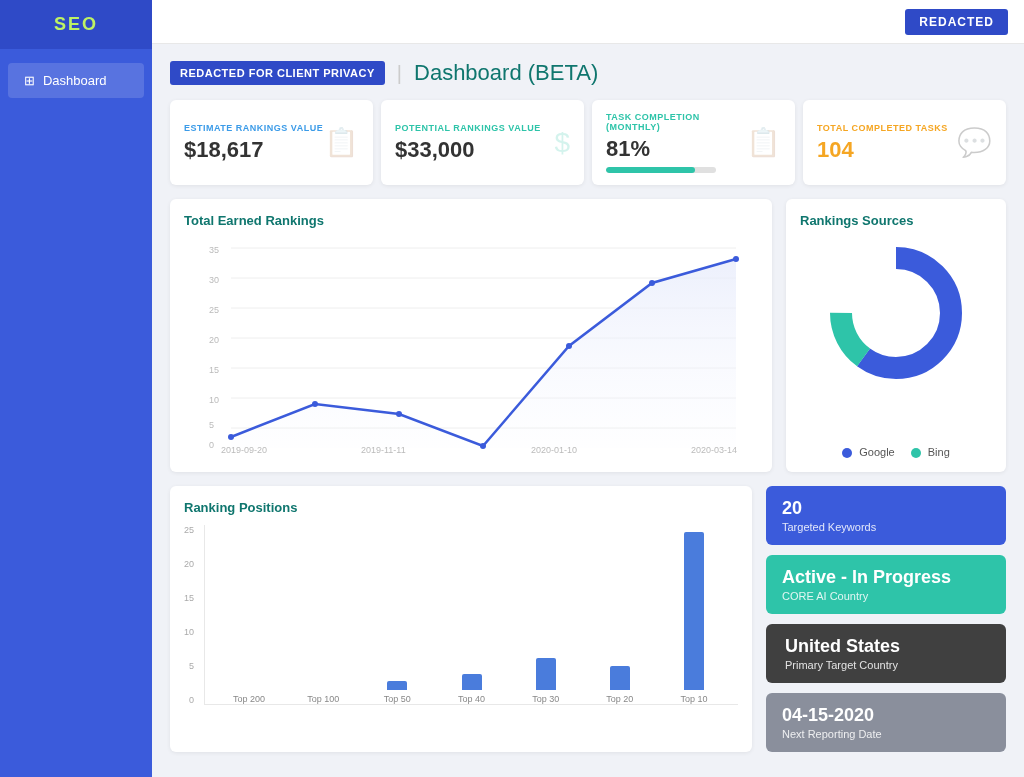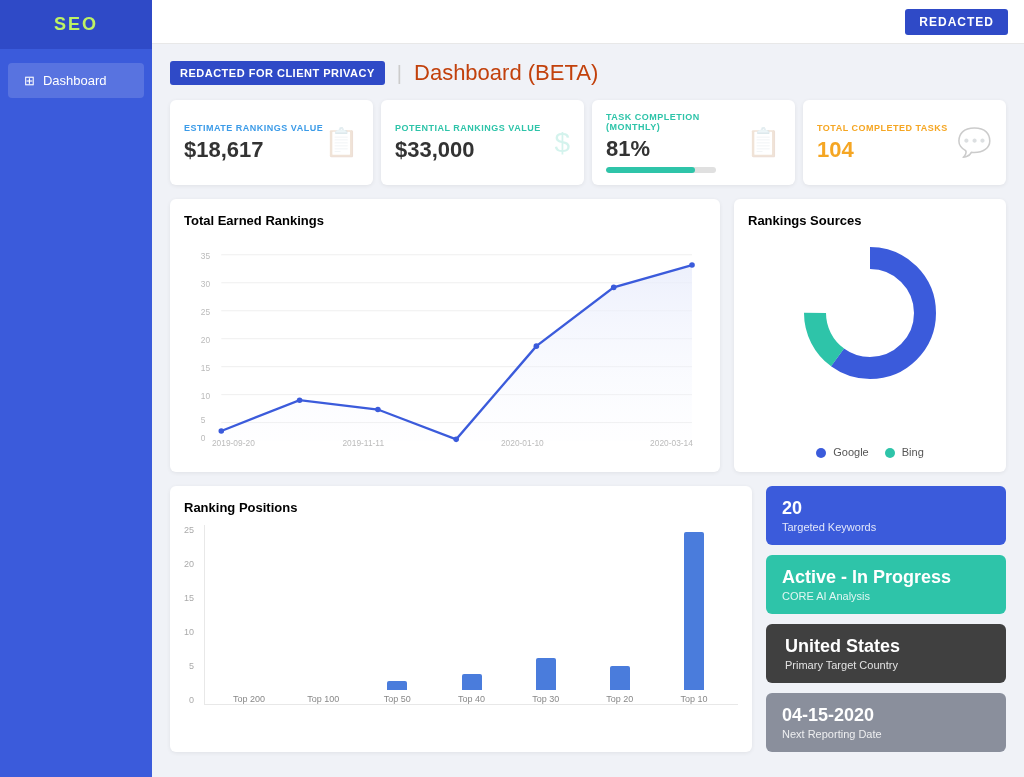--- a/index.html
+++ b/index.html
@@ -87,21 +87,21 @@
       font-size: 11px;
       font-weight: 700;
       padding: 6px 10px;
       border-radius: 3px;
       letter-spacing: 0.5px;
       white-space: nowrap;
     }
     .page-title {
       font-size: 22px;
       font-weight: 400;
-      color: #c2410c;
+      color: #0f766e;
     }
 
     
     .kpi-row {
       display: flex;
       gap: 8px;
     }
     .kpi-card {
       flex: 1;
       background: white;
@@ -146,25 +146,25 @@
       display: flex;
       gap: 14px;
     }
     .chart-card {
       background: white;
       border-radius: 6px;
       padding: 14px;
       box-shadow: 0 1px 4px rgba(0,0,0,0.07);
     }
     .chart-card-main { flex: 1; }
-    .chart-card-side { width: 272px; }
+    .chart-card-side { width: 220px; }
     .chart-title {
       font-size: 13px;
       font-weight: 600;
-      color: #000000;
+      color: #0f766e;
       margin-bottom: 10px;
     }
 
     
     .line-chart-container { position: relative; height: 220px; }
 
     
     .donut-container {
       display: flex;
       flex-direction: column;
@@ -440,21 +440,21 @@
 
       <div class="info-cards-col">
 
         <div class="info-card info-card-blue">
           <div class="info-card-value">20</div>
           <div class="info-card-label">Targeted Keywords</div>
         </div>
 
         <div class="info-card info-card-green">
           <div class="info-card-value">Active - In Progress</div>
-          <div class="info-card-label">CORE AI Analysis</div>
+          <div class="info-card-label">CORE AI Country</div>
         </div>
 
         <div class="info-card info-card-teal">
           <div class="info-card-value">United States</div>
           <div class="info-card-label">Primary Target Country</div>
         </div>
 
         <div class="info-card info-card-gray">
           <div class="info-card-value">04-15-2020</div>
           <div class="info-card-label">Next Reporting Date</div>

